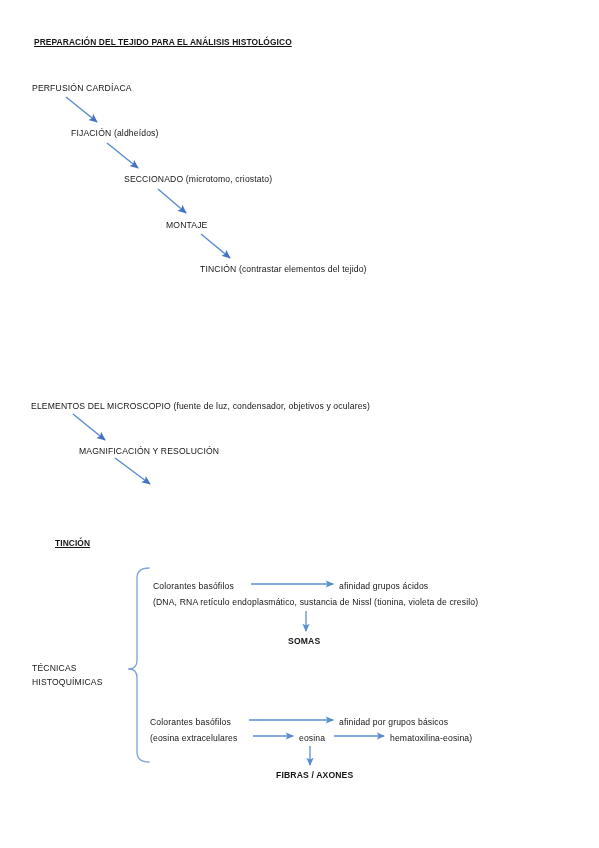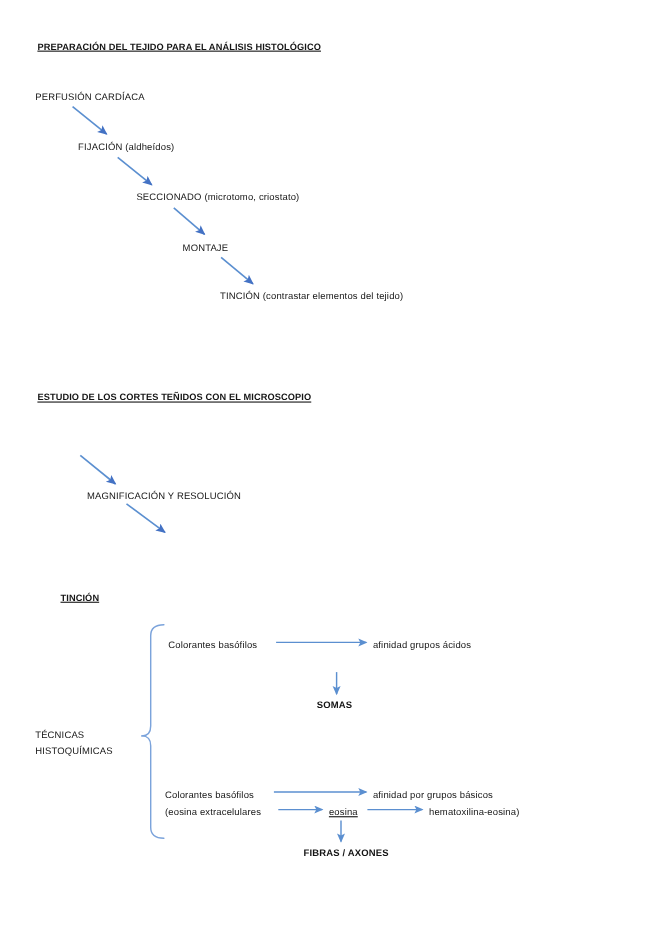--- a/index.html
+++ b/index.html
@@ -54,39 +54,40 @@
   <div class="t" style="left:32px; top:82px;">PERFUSIÓN CARDÍACA</div>
 
   <div class="t" style="left:71px; top:127px;text-align:right;">FIJACIÓN (aldheídos)</div>
 
   <div class="t" style="left:124px; top:173px;">SECCIONADO (microtomo, criostato)</div>
 
   <div class="t" style="left:166px; top:219px;text-align:right;">MONTAJE</div>
 
   <div class="t" style="left:200px; top:263px;">TINCIÓN (contrastar elementos del tejido)</div>
 
-  <div class="t heading" style="left:34px; top:355px;">ESTUDIO DE LOS CORTES TEÑIDOS CON EL MICROSCOPIO</div>
 
+  <div class="t" style="left:31px; top:400px;">ELEMENTOS DEL MICROSCOPIO (fuente de luz, condensador, objetivos y oculares)</div>
 
   <div class="t" style="left:79px; top:445px;">MAGNIFICACIÓN Y RESOLUCIÓN</div>
 
 
   <div class="t heading" style="left:35px; top:537px;margin-left:20px;">TINCIÓN</div>
 
   <div class="t" style="left:32px; top:662px;">TÉCNICAS</div>
   <div class="t" style="left:32px; top:676px;">HISTOQUÍMICAS</div>
 
   <div class="t" style="left:153px; top:580px;">Colorantes basófilos</div>
   <div class="t" style="left:339px; top:580px;">afinidad grupos ácidos</div>
+  <div class="t" style="left:153px; top:596px;">(DNA, RNA retículo endoplasmático, sustancia de Nissl (tionina, violeta de cresilo)</div>
   <div class="t bold" style="left:288px; top:635px;">SOMAS</div>
 
   <div class="t" style="left:150px; top:716px;">Colorantes basófilos</div>
   <div class="t" style="left:339px; top:716px;">afinidad por grupos básicos</div>
   <div class="t" style="left:150px; top:732px;">(eosina extracelulares</div>
-  <div class="t" style="left:299px; top:732px;text-decoration:underline;">eosina</div>
+  <div class="t" style="left:299px; top:732px;">eosina</div>
   <div class="t" style="left:390px; top:732px;">hematoxilina-eosina)</div>
   <div class="t bold" style="left:276px; top:769px;">FIBRAS / AXONES</div>
 
   <svg class="overlay" viewBox="0 0 599 848">
     <defs>
       <marker id="ah" markerWidth="7" markerHeight="7" refX="5.4" refY="2.6" orient="auto" markerUnits="strokeWidth">
         <path d="M0,0 L6,2.6 L0,5.2 L1.3,2.6 Z" fill="#4472C4"></path>
       </marker>
       <marker id="ah2" markerWidth="8" markerHeight="8" refX="5.6" refY="2.8" orient="auto" markerUnits="strokeWidth">
         <path d="M0,0 L6.4,2.8 L0,5.6 L1.4,2.8 Z" fill="#5B8FD0"></path>

